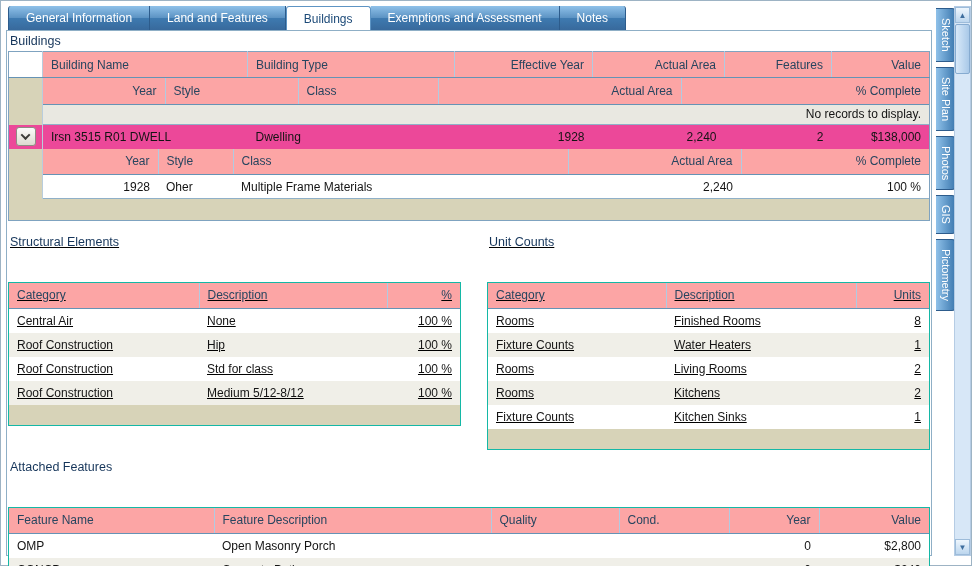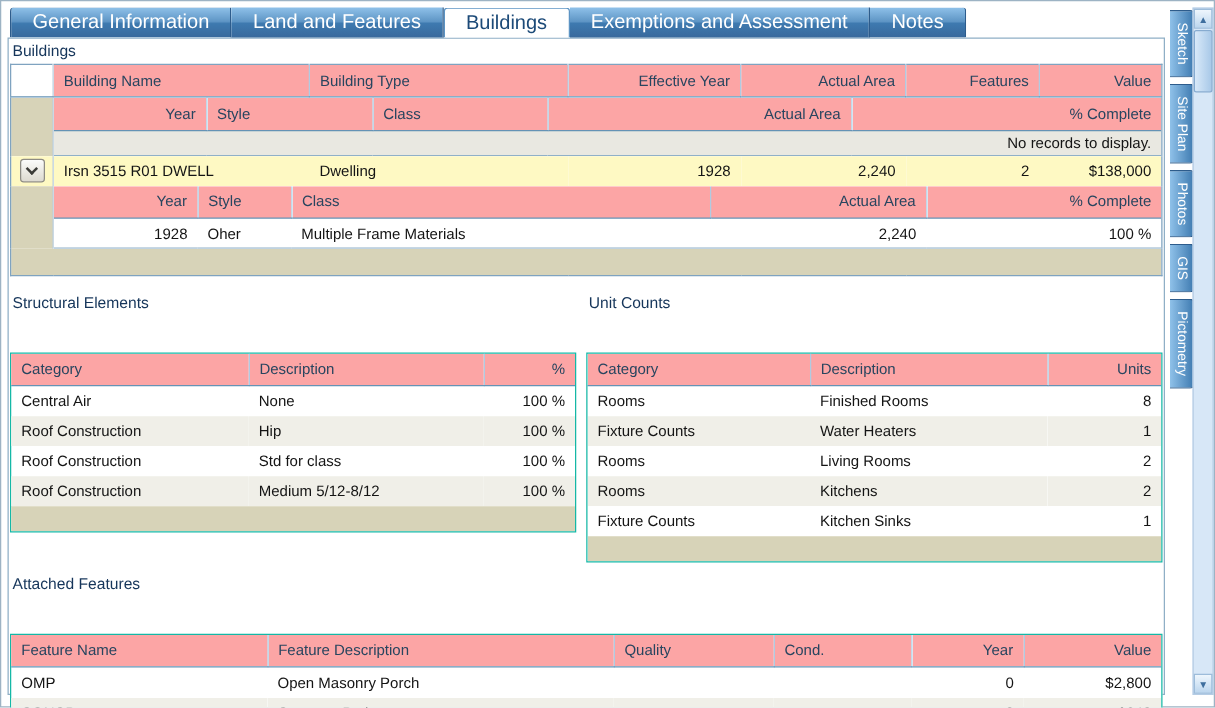--- a/index.html
+++ b/index.html
@@ -5,21 +5,21 @@
   * { box-sizing: border-box; }
   html,body { margin:0; padding:0; }
   body {
     width:972px; height:566px; position:relative; overflow:hidden;
     background:#fff; font-family:"Liberation Sans", sans-serif;
     box-shadow: inset 0 0 0 1px #9db3c4;
   }
   
   .tabbar { position:absolute; top:6px; left:8px; height:24px; display:flex; z-index:3; }
   .tab {
-    display:flex; align-items:center; padding:0 17px; font-size:16px; color:#fff;
+    display:flex; align-items:center; padding:0 17px; font-size:12px; color:#fff;
     background:linear-gradient(#8fc1e9, #5d94c4 48%, #3e7ab0 52%, #38699c);
     border-right:1px solid #2d5c8c; cursor:default; white-space:nowrap;
   }
   .tab:first-child { border-radius:3px 0 0 0; border-left:1px solid #2d5c8c; }
   .tab:last-child  { border-radius:0 3px 0 0; }
   .tab.active {
     background:#fff; color:#1c4a78;
     border:1px solid #5d94c4; border-bottom:none; border-radius:3px 3px 0 0;
   }
   
@@ -53,42 +53,42 @@
   td { height:24px; padding:0 8px; overflow:hidden; white-space:nowrap; }
   .num { text-align:right; }
   tbody[data-rows] tr:nth-child(even) td { background:#f0efe8; }
   tr.fill td   { background:#d7d3b8; height:20px; padding:0; }
   tr.fill-sm td{ background:#d7d3b8; height:9px;  padding:0; }
   
   .btable { border:1px solid #7fa3c0; }
   td.gutter { padding:0; border-right:1px solid #b9cddd; text-align:center; vertical-align:middle; }
   td.ghdr { background:#fff; border-bottom:1px solid #6593b5; }
   td.tan  { background:#d7d3b8; }
-  tr.alt td { background:#fef9c3; }
+  tr.alt td { background:#ec4899; }
   tr.fillrow td { background:#d7d3b8; height:21px; border-right:none; }
   .expander {
     width:20px; height:19px; border:1px solid #8e8c84; border-radius:3px;
     background:linear-gradient(#fbfbfa,#dddad0); display:inline-flex; align-items:center; justify-content:center;
     cursor:pointer; padding:0;
   }
   .chev { width:7px; height:7px; border-right:2px solid #3c3c38; border-bottom:2px solid #3c3c38;
     transform:rotate(45deg) translate(-1px,-1px); display:inline-block; }
   .dwrap { padding:0; }
   .dtbl { border-bottom:1px solid #8fb0c8; }
   .dtbl th { height:26px; }
   tr.norec td { background:#e9e8e1; height:20px; }
   .d1 td:nth-child(1), .d1 th:nth-child(1),
   .d1 td:nth-child(4), .d1 th:nth-child(4),
   .d1 td:nth-child(5), .d1 th:nth-child(5),
   .d2 td:nth-child(1), .d2 th:nth-child(1),
   .d2 td:nth-child(4), .d2 th:nth-child(4),
   .d2 td:nth-child(5), .d2 th:nth-child(5) { text-align:right; }
   .d1 tr.norec td { text-align:right; }
   
-  .two-col { display:flex; gap:8px; margin-top:12px; }
+  .two-col { display:flex; gap:26px; margin-top:12px;text-decoration:underline; }
   .stbl td:nth-child(3), .stbl th:nth-child(3),
   .utbl td:nth-child(3), .utbl th:nth-child(3),
   .atbl td:nth-child(5), .atbl th:nth-child(5),
   .atbl td:nth-child(6), .atbl th:nth-child(6) { text-align:right; }
   .attached-block { margin-top:10px; }
 </style>
 </head>
 <body>
 
 <div class="tabbar">

